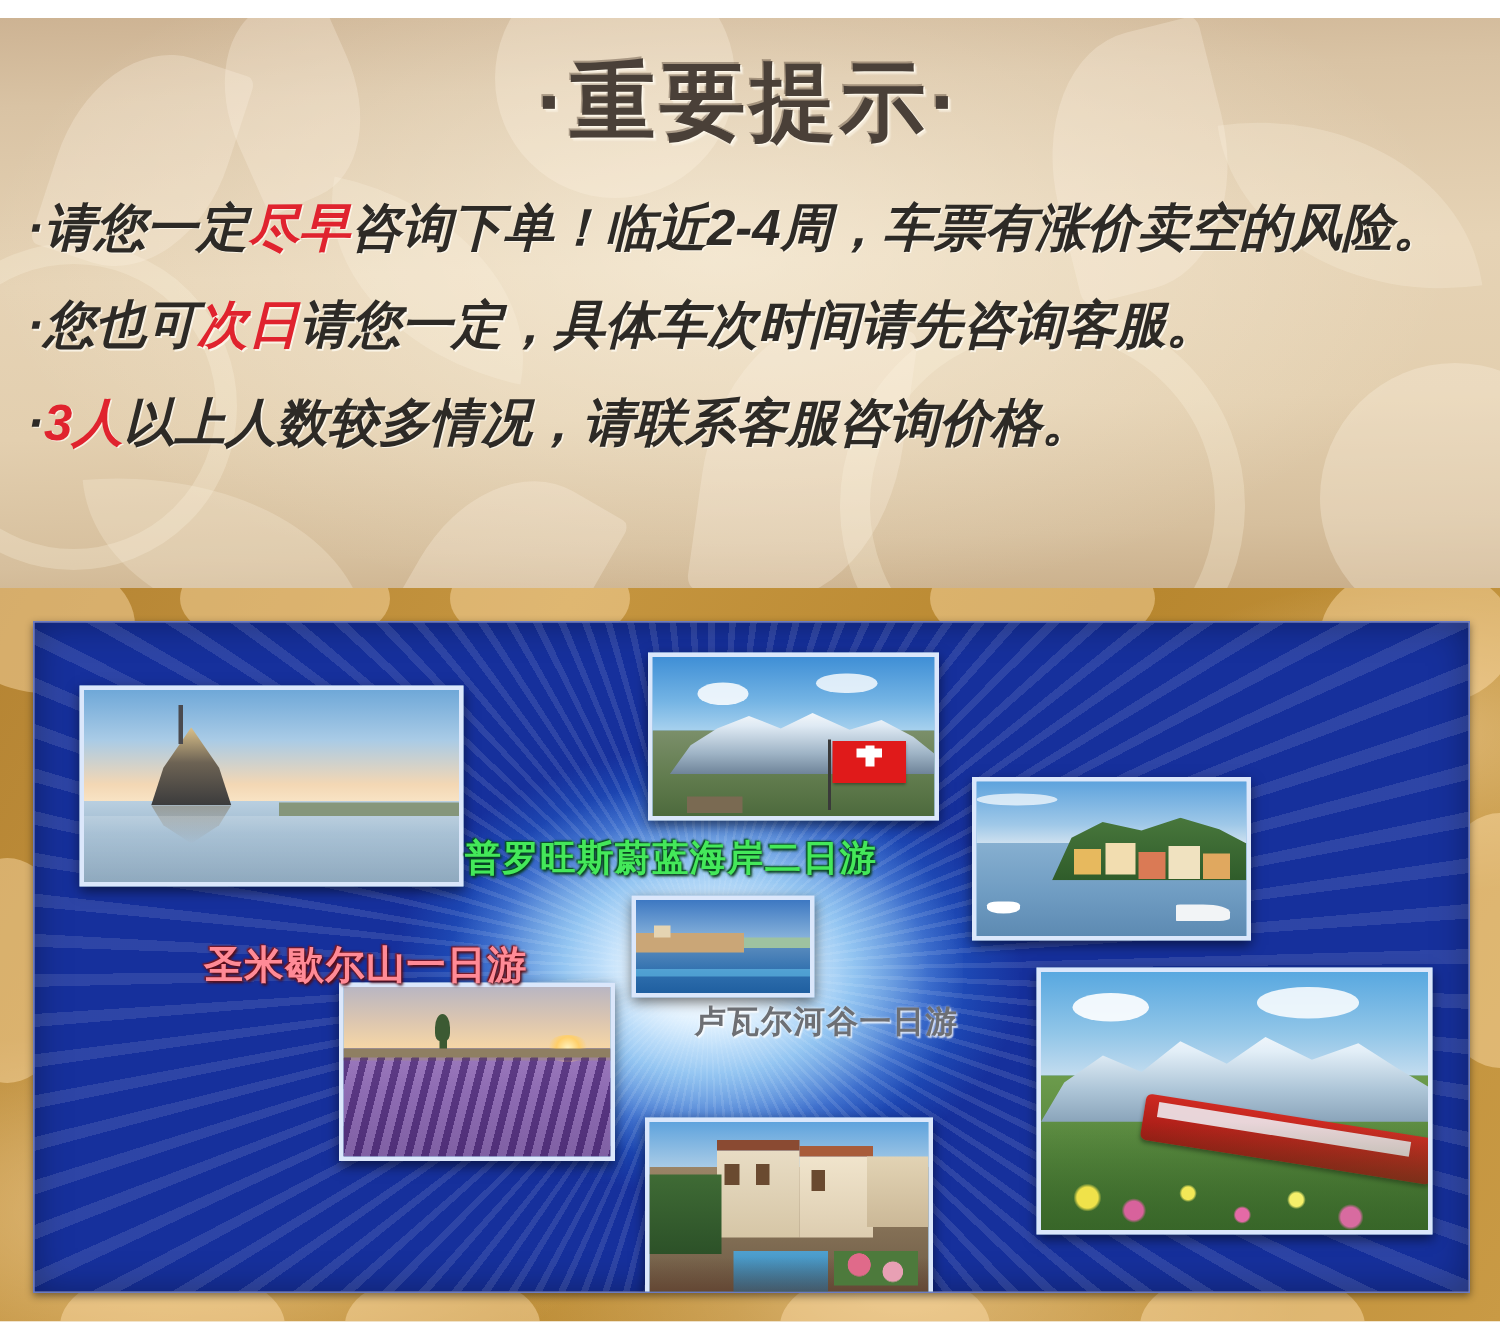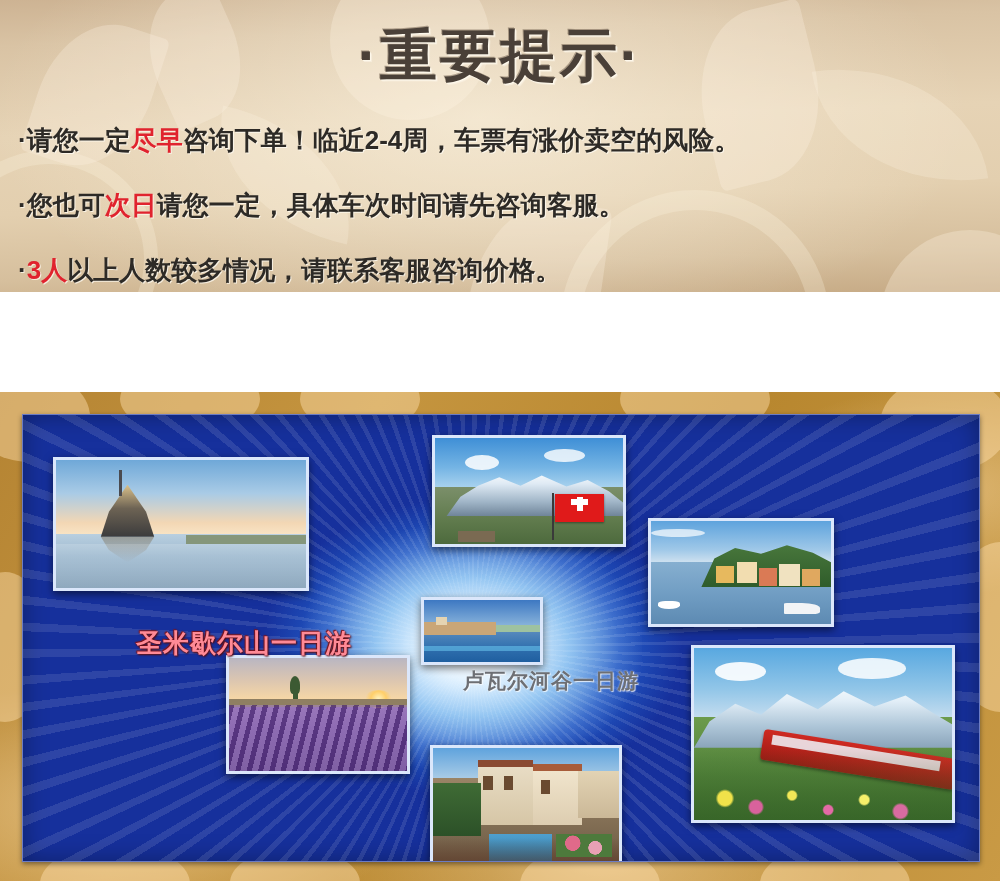--- a/index.html
+++ b/index.html
@@ -17,23 +17,23 @@
   #page {
     position: relative;
     width: 1000px;
     height: 881px;
     overflow: hidden;
   }
 
   
   #notice-panel {
     position: absolute;
-    left: 0; top: 0;
-    width: 1000px;
-    height: 292px;
+    left: 0; top: 12px;
+    width: 1000px;
+    height: 392px;
     background:
       radial-gradient(ellipse 700px 340px at 48% 40%, rgba(255,248,232,0.55) 0%, rgba(255,245,225,0.0) 70%),
       linear-gradient(178deg, #cdb393 0%, #d9c3a4 14%, #e6d3b5 42%, #e3cfaf 66%, #d6bf9d 86%, #c6aa85 100%);
     overflow: hidden;
   }
   
   .swirl {
     position: absolute;
     border-radius: 50%;
     background: rgba(255,246,229,0.30);
@@ -75,26 +75,27 @@
   }
 
   #notice-lines {
     position: absolute;
     left: 18px;
     top: 108px;
     width: 970px;
     z-index: 4;
   }
   .notice-line {
-    font-size: 26px;
+    font-size: 34px;
     font-weight: bold;
     line-height: 65px;
     color: #2d2a26;
     white-space: nowrap;
     text-shadow: 1px 1px 0 rgba(255,252,244,0.75);
+    font-style: italic;
   }
   .hl { color: #e0232e; }
 
   
   #collage-panel {
     position: absolute;
     left: 0; top: 392px;
     width: 1000px;
     height: 489px;
     background:
@@ -315,20 +316,21 @@
           radial-gradient(circle at 12% 70%, #f0e24a 0 3%, rgba(240,226,74,0) 4%),
           radial-gradient(circle at 24% 82%, #d8629c 0 3%, rgba(216,98,156,0) 4%),
           radial-gradient(circle at 38% 66%, #f2e857 0 2.5%, rgba(242,232,87,0) 3.5%),
           radial-gradient(circle at 52% 86%, #e46aa6 0 3%, rgba(228,106,166,0) 4%),
           radial-gradient(circle at 66% 72%, #f5ef6a 0 2.5%, rgba(245,239,106,0) 3.5%),
           radial-gradient(circle at 80% 88%, #d86ba0 0 3%, rgba(216,107,160,0) 4%),
           linear-gradient(180deg, rgba(90,140,60,0.0), rgba(50,96,36,0.55));"></div>
       </div>
 
 
+      <div class="label label-green" style="left:287px; top:141px; font-size:24px;">普罗旺斯蔚蓝海岸二日游</div>
 
       <div class="label label-pink" style="left:113px; top:211px;">圣米歇尔山一日游</div>
 
       <div class="label label-dark" style="left:440px; top:252px; font-size:21px;">卢瓦尔河谷一日游</div>
 
 
 
     </div>
   </div>
 

